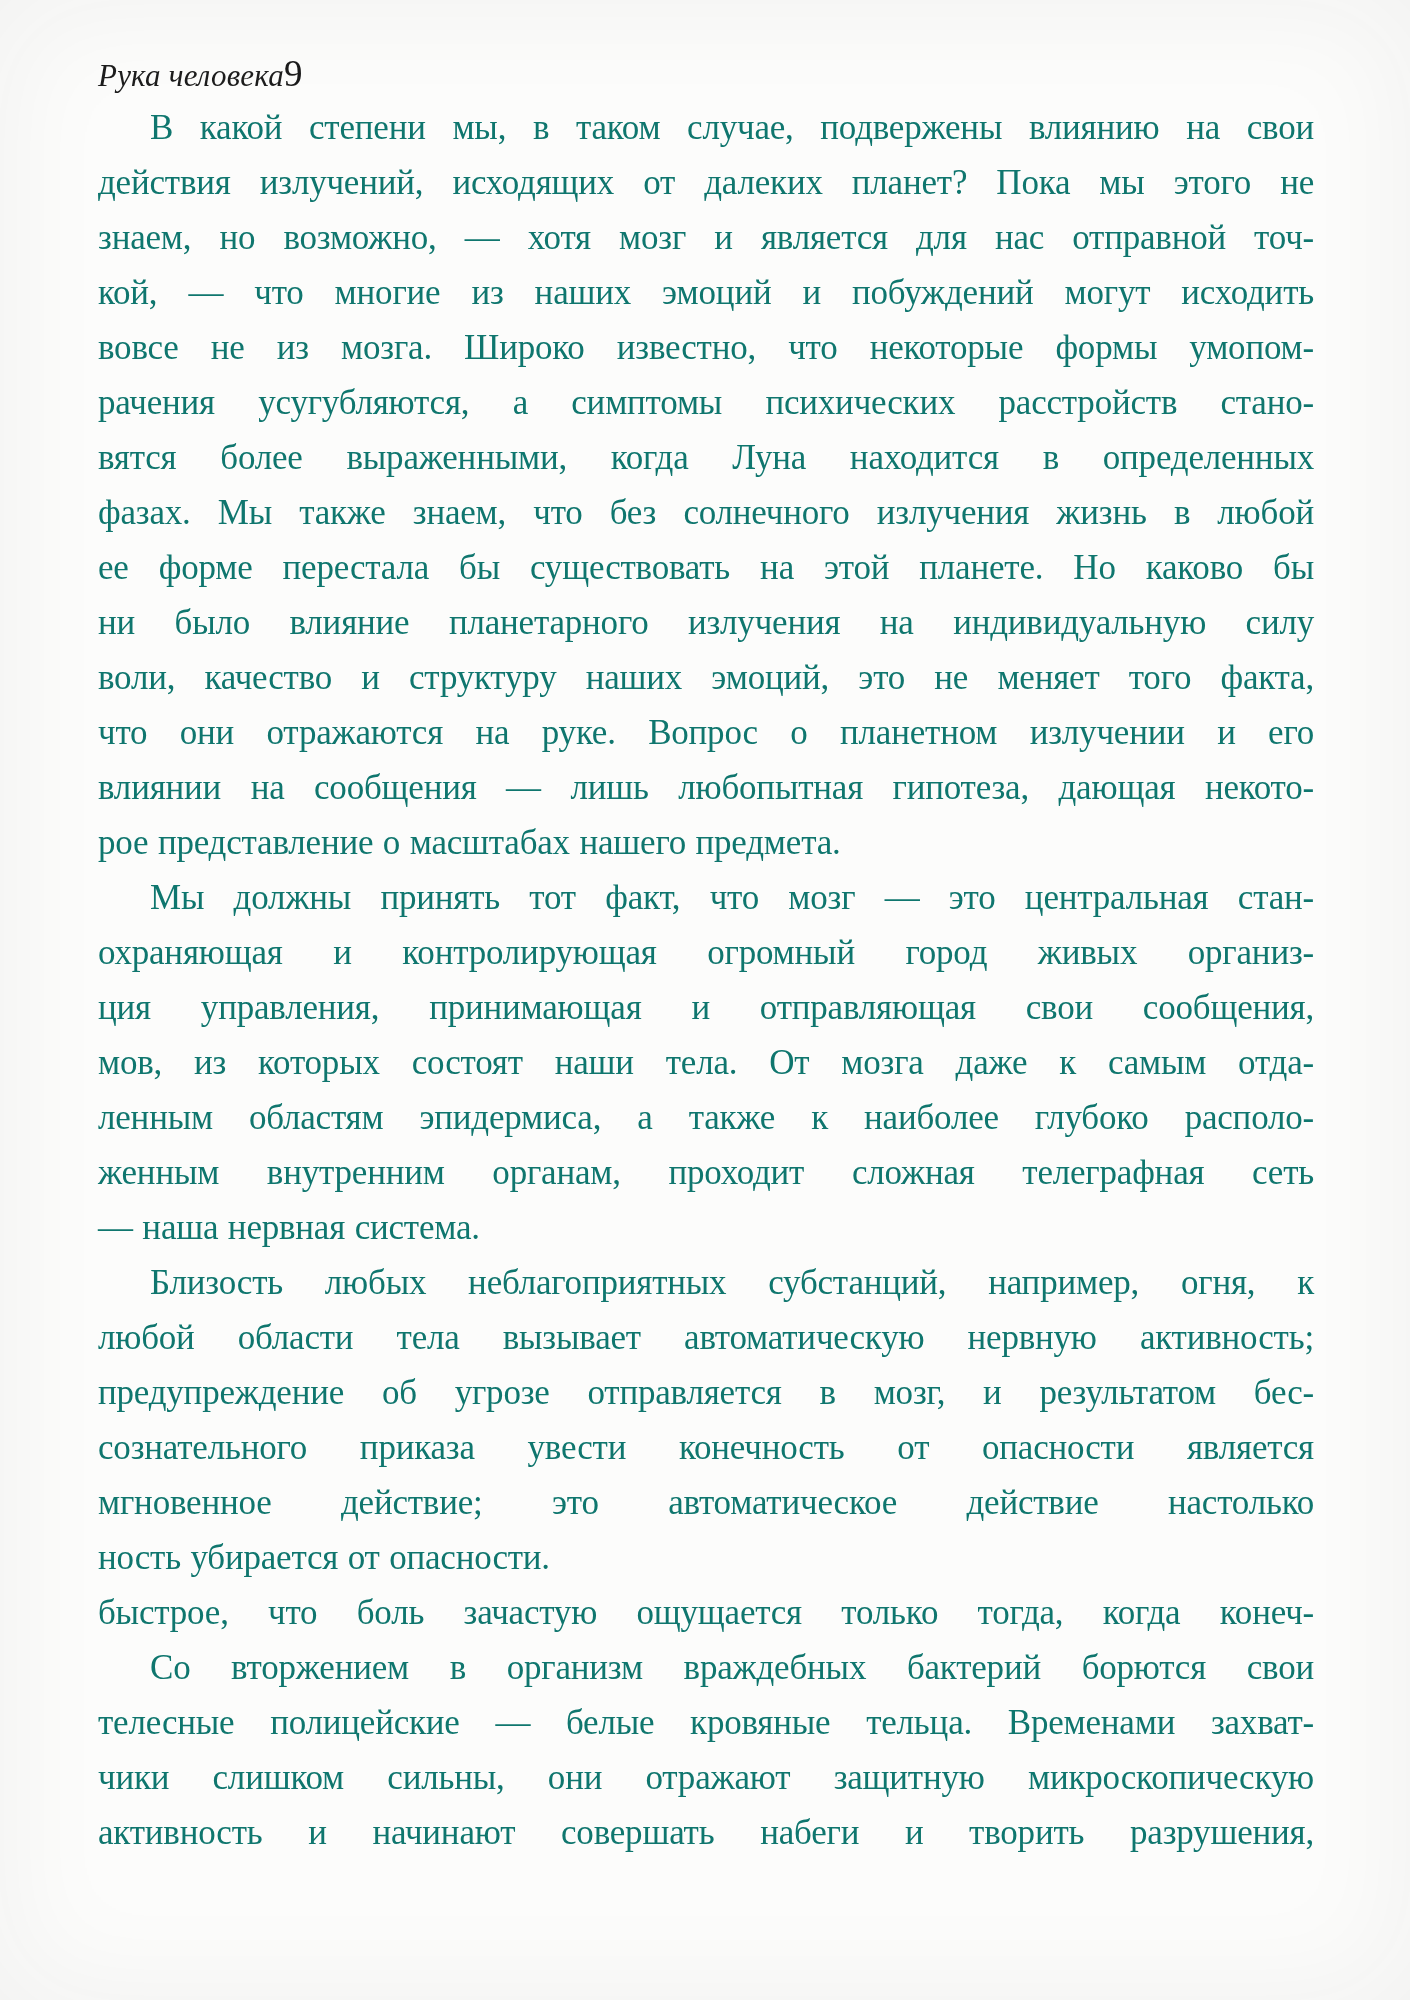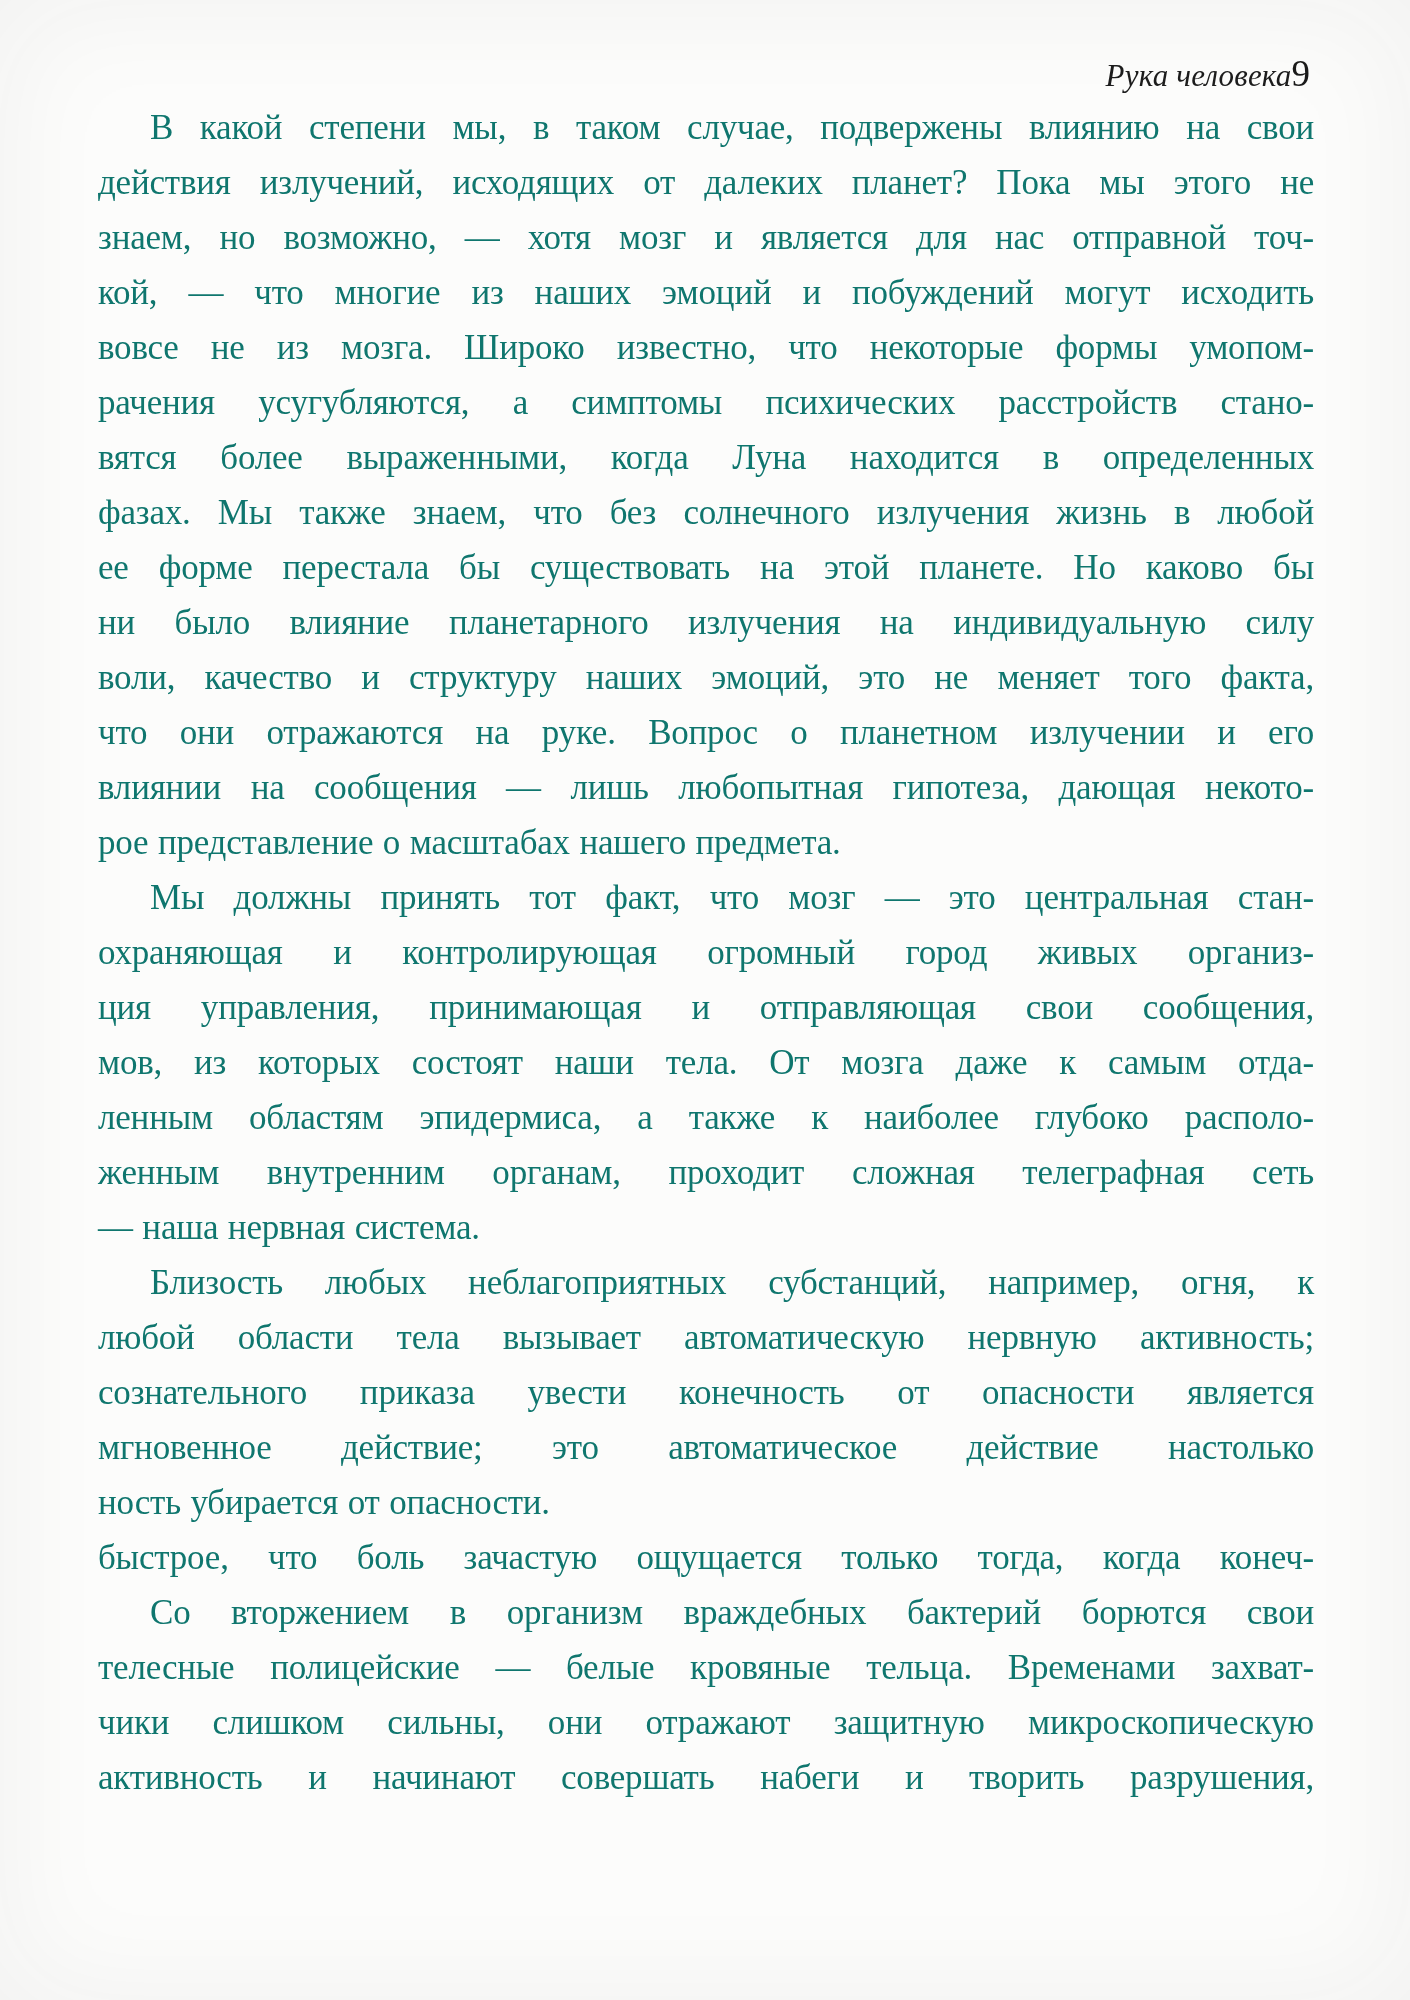--- a/index.html
+++ b/index.html
@@ -16,21 +16,21 @@
     overflow: hidden;
     font-family: "Liberation Serif", serif;
     color: #161616;
   }
   .running-header {
     position: absolute;
     top: 52px;
     left: 98px;
     right: 100px;
     display: flex;
-    justify-content: flex-end;
+    justify-content: flex-start;
     align-items: baseline;
     font-family: Liberation Serif, serif;
   }
   .running-title {
     font-style: italic;
     font-size: 31px;
     letter-spacing: 0.2px;
     color: #1c1c1c;
   }
   .page-number {
@@ -93,20 +93,21 @@
         <div class="line">охраняющая и контролирующая огромный город живых организ-</div>
         <div class="line">ция управления, принимающая и отправляющая свои сообщения,</div>
         <div class="line">мов, из которых состоят наши тела. От мозга даже к самым отда-</div>
         <div class="line">ленным областям эпидермиса, а также к наиболее глубоко располо-</div>
         <div class="line">женным внутренним органам, проходит сложная телеграфная сеть</div>
         <div class="line end">— наша нервная система.</div>
       </div>
       <div class="para">
         <div class="line first">Близость любых неблагоприятных субстанций, например, огня, к</div>
         <div class="line">любой области тела вызывает автоматическую нервную активность;</div>
+        <div class="line">предупреждение об угрозе отправляется в мозг, и результатом бес-</div>
         <div class="line">сознательного приказа увести конечность от опасности является</div>
         <div class="line">мгновенное действие; это автоматическое действие настолько</div>
         <div class="line end">ность убирается от опасности.</div>
         <div class="line">быстрое, что боль зачастую ощущается только тогда, когда конеч-</div>
       </div>
       <div class="para">
         <div class="line first">Со вторжением в организм враждебных бактерий борются свои</div>
         <div class="line">телесные полицейские — белые кровяные тельца. Временами захват-</div>
         <div class="line">чики слишком сильны, они отражают защитную микроскопическую</div>
         <div class="line">активность и начинают совершать набеги и творить разрушения,</div>

